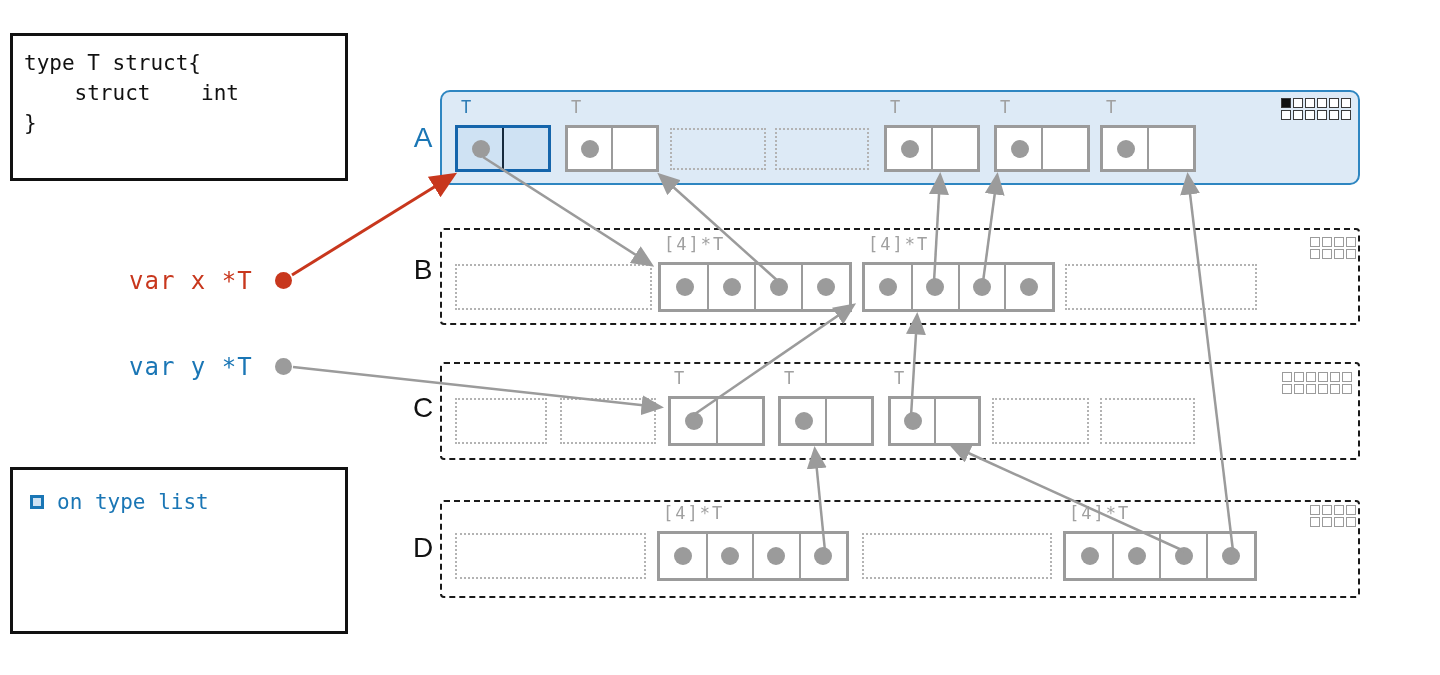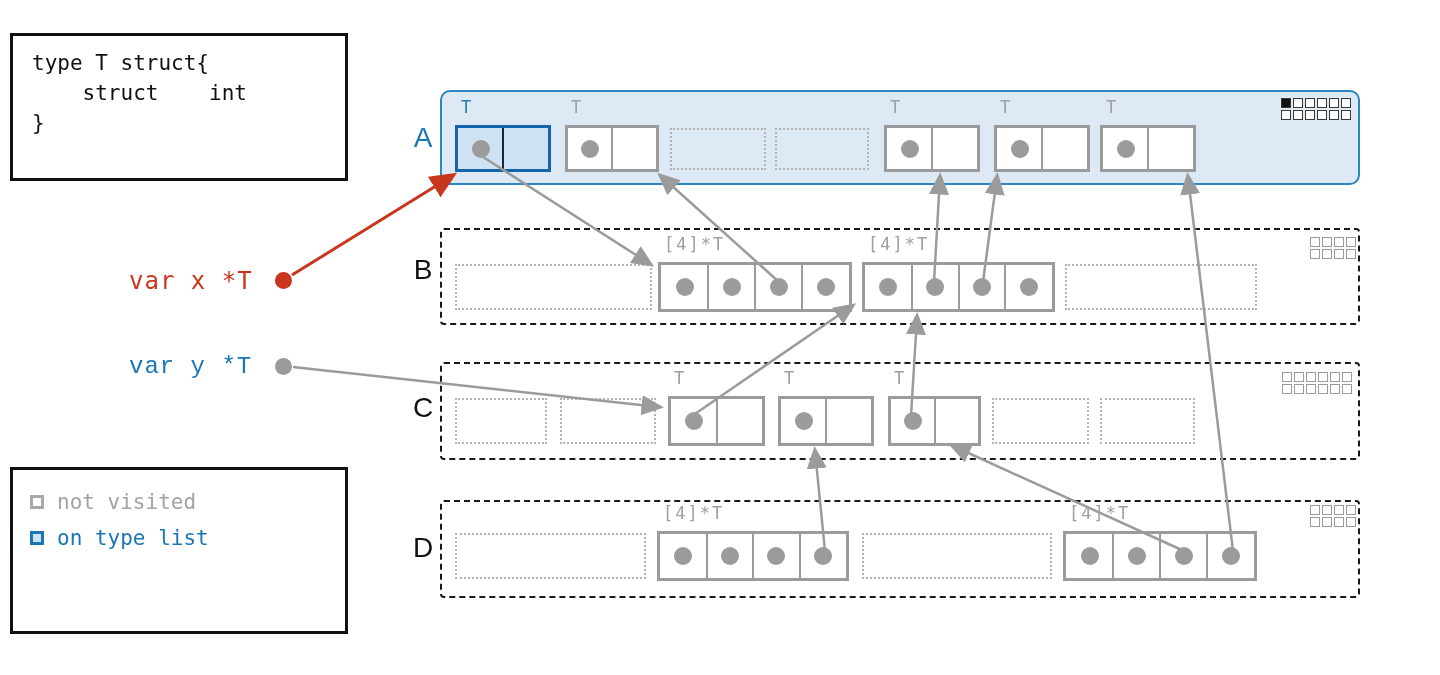--- a/index.html
+++ b/index.html
@@ -1,26 +1,26 @@
 <!DOCTYPE html>
 <html><head>
 <meta charset="utf-8">
 <style>
   html,body{margin:0;padding:0;background:#fff;}
   .canvas{position:relative;width:1440px;height:675px;background:#fff;overflow:hidden;
           font-family:"DejaVu Sans Mono","Liberation Mono",monospace;}
 
   
   .code-box{position:absolute;left:10px;top:33px;width:338px;height:148px;
-            border:3px solid #111;box-sizing:border-box;padding:12px 0 0 19px;background:#fff;}
+            border:3px solid #111;box-sizing:border-box;padding:12px 0 0 11px;background:#fff;}
   .code-line{font-size:21px;line-height:30px;white-space:pre;color:#111;}
 
   .var-label{position:absolute;font-size:24px;letter-spacing:1px;white-space:pre;}
   .var-x{left:129px;top:267px;color:#c8371d;}
-  .var-y{left:129px;top:353px;color:#1a76b5;font-family:Liberation Mono, monospace;}
+  .var-y{left:129px;top:353px;color:#1a76b5;}
   .var-dot{position:absolute;width:17px;height:17px;border-radius:50%;}
   .var-dot.red{left:275px;top:272px;background:#c8371d;}
   .var-dot.gray{left:275px;top:358px;background:#9b9b9b;}
 
   .legend-box{position:absolute;left:10px;top:467px;width:338px;height:167px;
               border:3px solid #111;box-sizing:border-box;padding:14px 0 0 17px;background:#fff;}
   .legend-item{display:flex;align-items:center;gap:13px;height:36px;font-size:21px;}
   .legend-swatch{width:14px;height:14px;box-sizing:border-box;border:3px solid;flex:0 0 auto;}
   .sw-notvisited{border-color:#a8a8a8;background:#fff;}
   .sw-worklist{border-color:#1a76b5;background:#cfe2f3;}
@@ -64,24 +64,20 @@
     <div class="code-line">}</div>
   </div>
 
   <div class="var-label var-x">var x *T</div>
   <div class="var-dot red"></div>
   <div class="var-label var-y">var y *T</div>
   <div class="var-dot gray"></div>
 
   <div class="legend-box">
     <div class="legend-item">
-      <span class="legend-swatch sw-notvisited"></span>
-      <span class="lt-notvisited">not visited</span>
-    </div>
-    <div class="legend-item">
       <span class="legend-swatch sw-worklist"></span>
       <span class="lt-worklist">on type list</span>
     </div>
   </div>
 
   <div id="rows">
       <div class="row-box row-blue" style="left: 440px; top: 90px; width: 920px; height: 95px;"></div>
       <div class="row-label blue" style="left: 406px; top: 122px;">A</div>
       <div class="tlabel blue" style="left: 461px; top: 97px;">T</div>
       <div class="obj worklist" style="left: 455px; top: 125px; width: 96px; height: 47px;">

